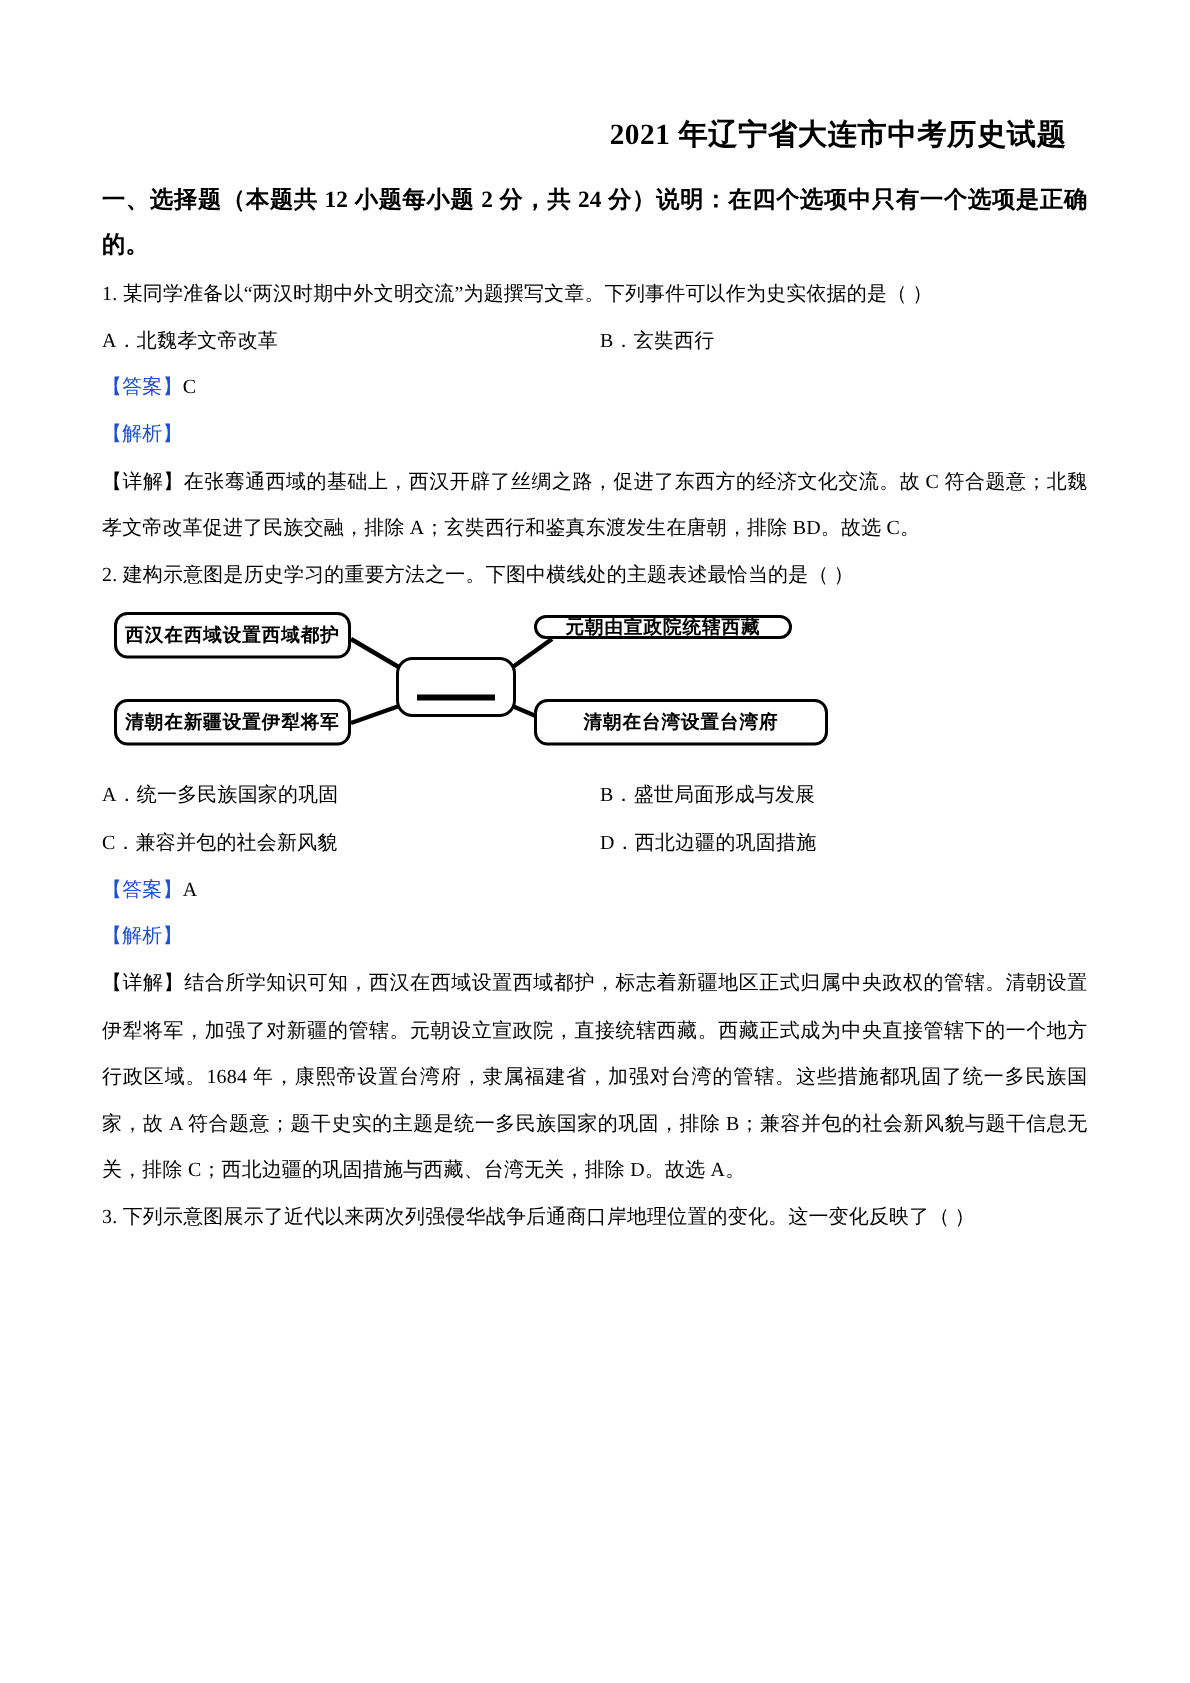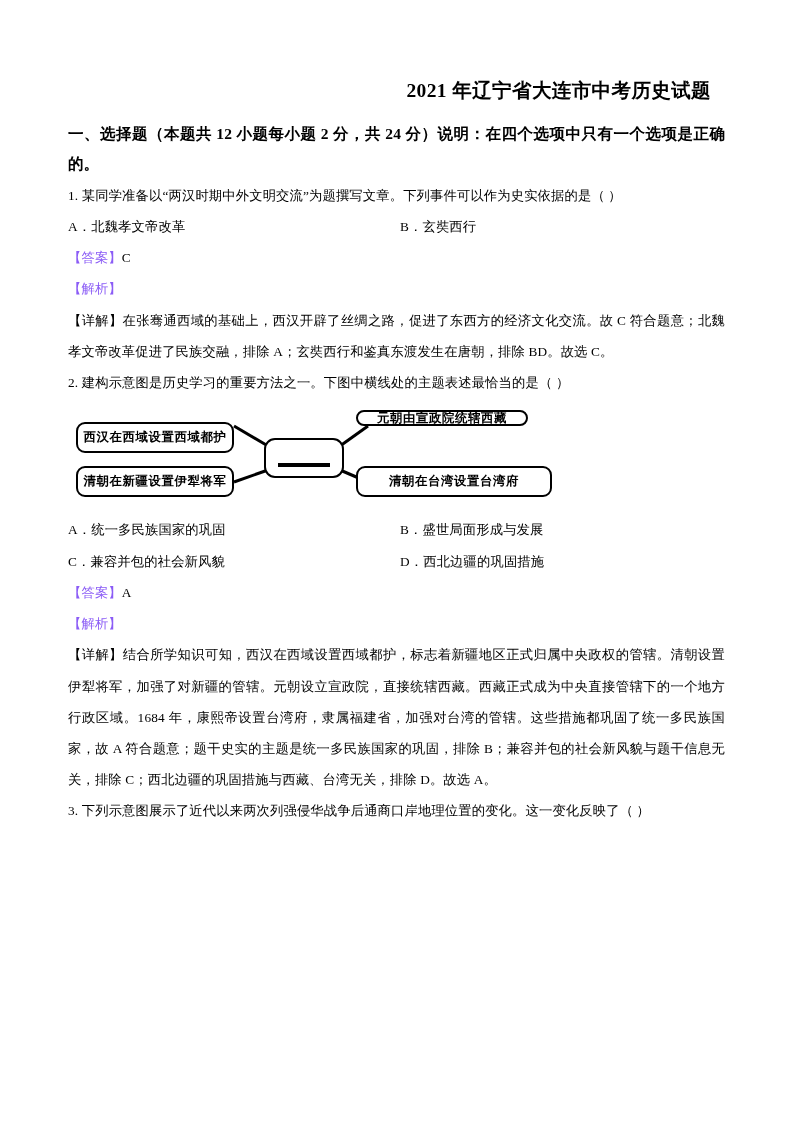--- a/index.html
+++ b/index.html
@@ -58,21 +58,21 @@
     letter-spacing: 0.15px;
   }
   .opt-col-a { width: 332px; flex: 0 0 332px; }
   .opt-col-b { flex: 1 1 auto; }
   .marker-line {
     font-size: 13.3px;
     line-height: 2.35;
     letter-spacing: 0.15px;
   }
   .tag {
-    color: #8b5cf6;
+    color: #1d4ed8;
   }
   .ans-letter {
     color: #000000;
   }
   
   .diagram {
     position: relative;
     height: 108px;
     margin-top: 6px;
     margin-bottom: 2px;
@@ -86,21 +86,21 @@
     display: flex;
     align-items: center;
     justify-content: center;
     font-family: "DejaVu Sans", sans-serif;
     font-weight: bold;
     font-size: 12.4px;
     letter-spacing: 0.6px;
     white-space: nowrap;
     z-index: 2;
   }
-  .dbox-tl { left: 8px;   top: 18px;  width: 158px; height: 31px; }
+  .dbox-tl { left: 8px;   top: 4px;  width: 158px; height: 31px; }
   .dbox-bl { left: 8px;   top: 62px; width: 158px; height: 31px; }
   .dbox-tr { left: 288px; top: 6px;  width: 172px; height: 16px; }
   .dbox-br { left: 288px; top: 62px; width: 196px; height: 31px; }
   .dbox-center {
     left: 196px; top: 34px; width: 80px; height: 40px;
     border-radius: 11px;
   }
   .center-blank {
     width: 52px;
     height: 4px;

